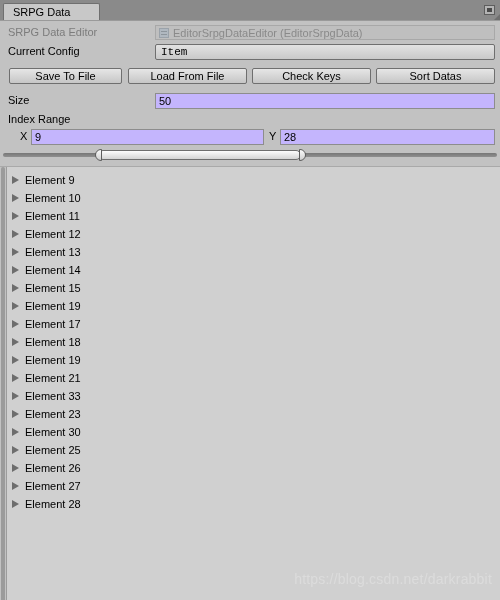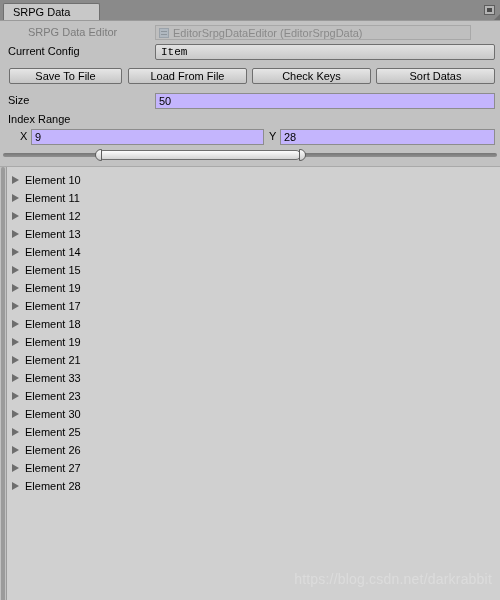--- a/index.html
+++ b/index.html
@@ -87,27 +87,27 @@
   }
   .lbl {
     position: absolute;
     top: 0;
     height: 18px;
     line-height: 17px;
     font-size: 11px;
     color: #000;
     white-space: nowrap;
   }
-  .lbl.dim { color: #7c7c7c; margin-left: 20px; }
+  .lbl.dim { color: #7c7c7c; }
 
   
   .objfield {
     position: absolute;
     left: 155px; top: 1px;
-    width: 316px; height: 15px;
+    width: 340px; height: 15px;
     background: #bfbfbf;
     border: 1px solid #a8a8a8;
     box-sizing: border-box;
     display: flex;
     align-items: center;
     padding-left: 3px;
     color: #8a8a8a;
     font-size: 11px;
     white-space: nowrap;
     overflow: hidden;
@@ -346,20 +346,24 @@
       </div>
     </div>
 
     <div class="list-area">
       <div class="scroll-gutter">
         <div class="scroll-thumb"></div>
       </div>
       <div class="list" id="element-list">
           <div class="list-item">
             <span class="foldout"></span>
+            <span>Element 9</span>
+          </div>
+          <div class="list-item">
+            <span class="foldout"></span>
             <span>Element 10</span>
           </div>
           <div class="list-item">
             <span class="foldout"></span>
             <span>Element 11</span>
           </div>
           <div class="list-item">
             <span class="foldout"></span>
             <span>Element 12</span>
           </div>

